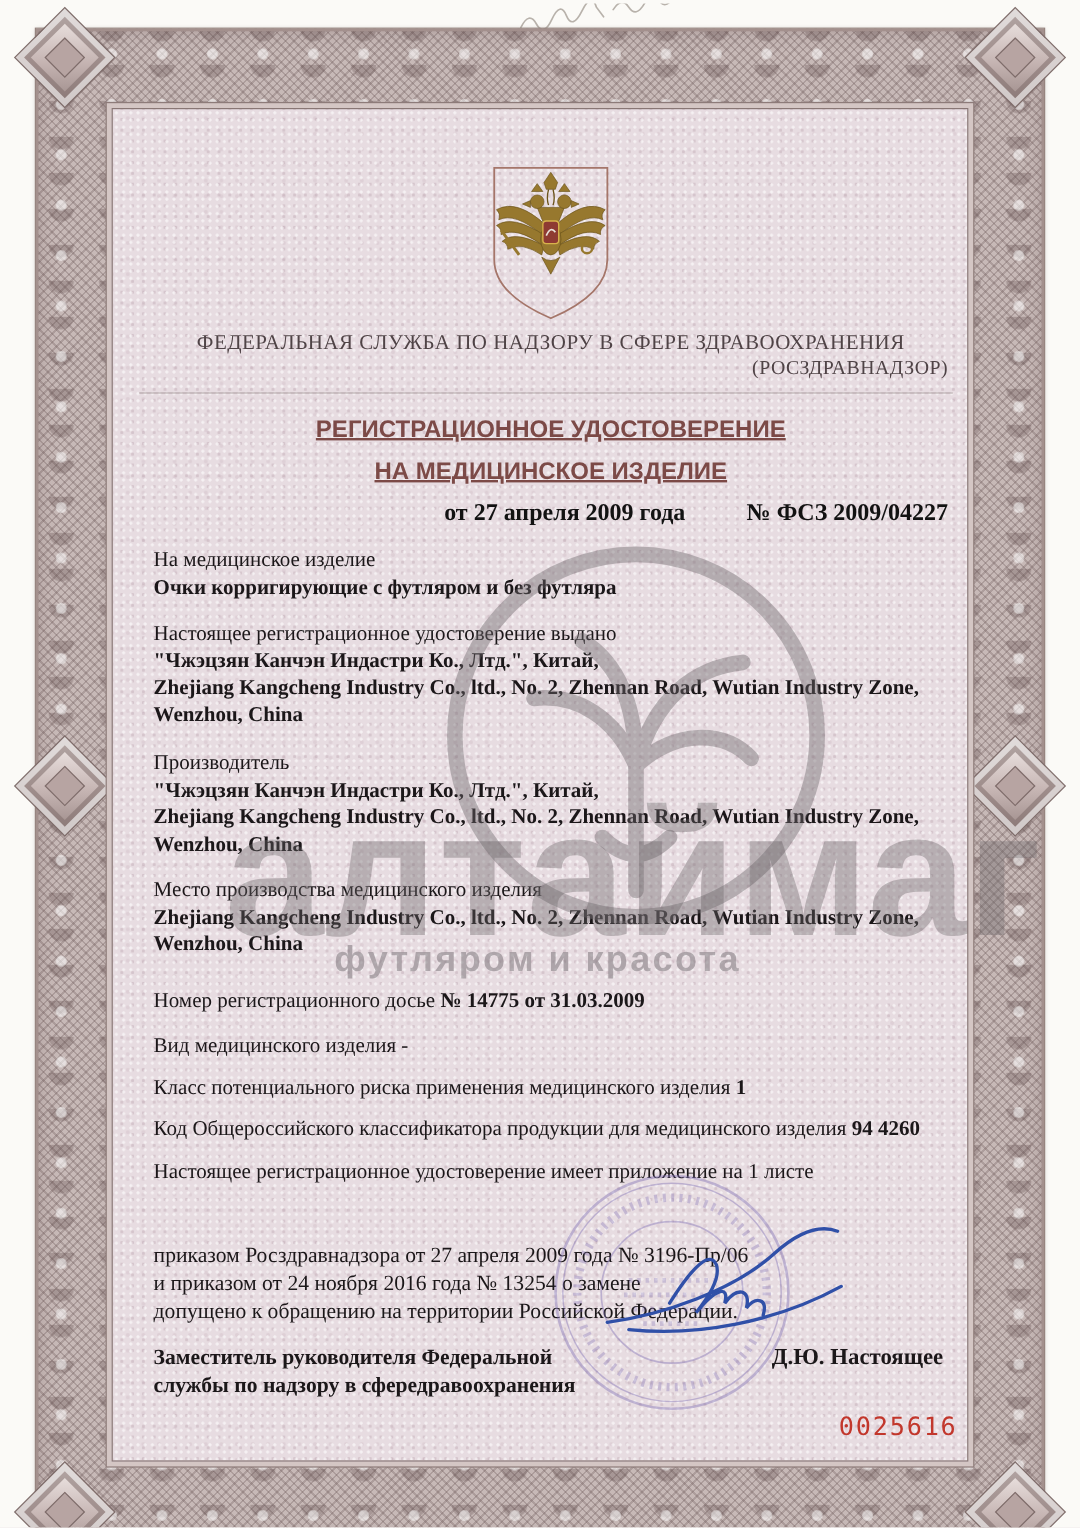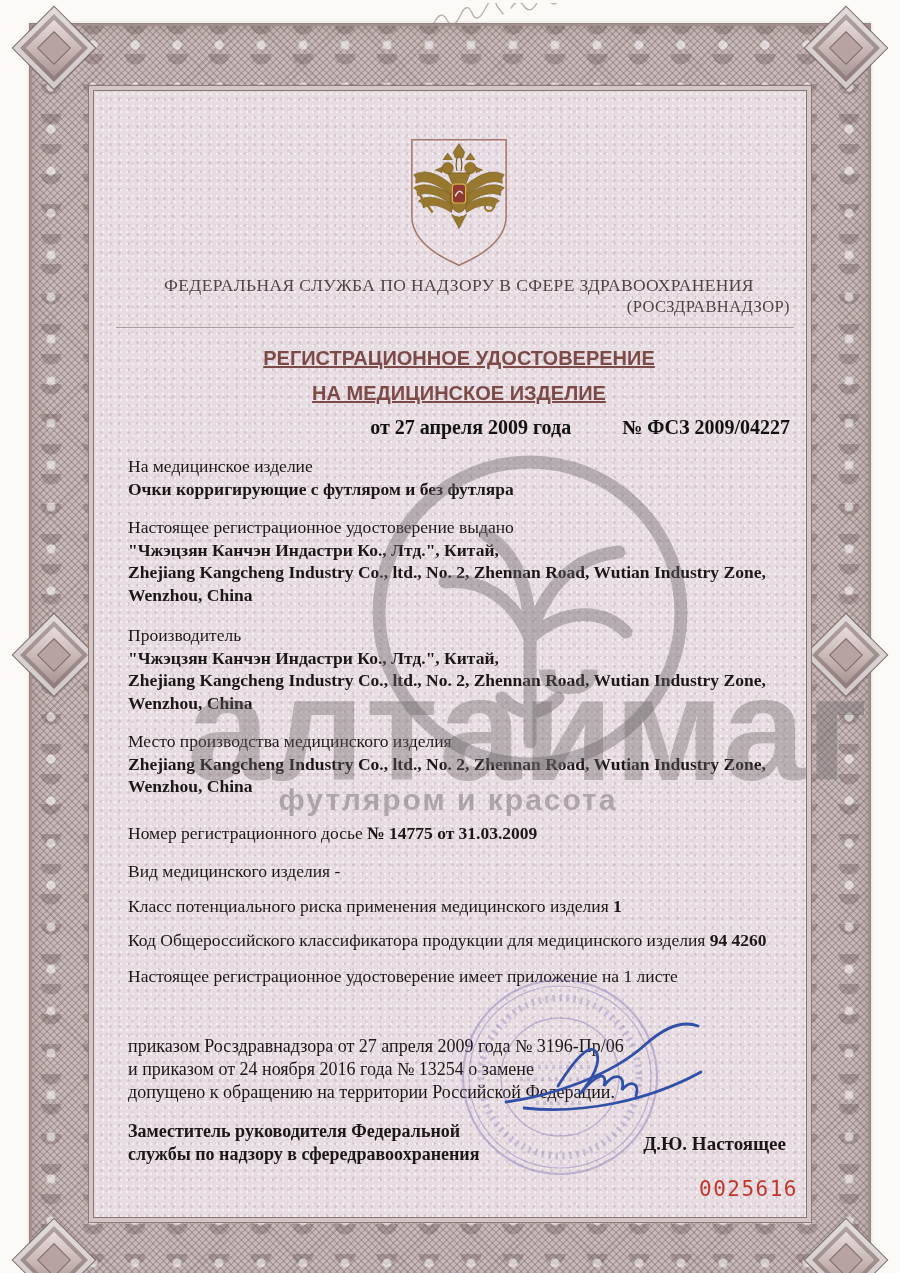--- a/index.html
+++ b/index.html
@@ -46,21 +46,21 @@
   .title{margin-top:13px;text-align:center;color:#7c4a47;font-family:"Liberation Sans",sans-serif;
     font-weight:bold;font-size:20px;line-height:35px;text-decoration:underline;}
   .title-meta{text-align:right;font-weight:bold;font-size:20px;margin-top:5px;color:#121212;}
   .title-meta .num{margin-left:46px;}
 
   .sec{font-size:17.5px;line-height:22.5px;}
   .b{font-weight:bold;}
   .mt16{margin-top:16px}.mt18{margin-top:18px}.mt24{margin-top:24px}
   .mt12{margin-top:12px}.mt13{margin-top:13px}.mt48{margin-top:48px}
 
-  .sign-row{display:flex;align-items:center;margin-top:16px;font-size:18px;line-height:23px;gap:48px;}
+  .sign-row{display:flex;align-items:flex-start;margin-top:16px;font-size:18px;line-height:23px;gap:48px;}
   .sign-name{margin-left:auto;margin-right:4px;font-size:19px;font-weight:bold;}
   .serial{position:absolute;right:8px;bottom:16px;font-family:"DejaVu Sans Mono",monospace;
     font-size:21px;letter-spacing:1.5px;color:#c2372c;}
 
   
   .overlay{position:absolute;pointer-events:none;}
   .wm-logo{left:363px;top:446px;width:334px;height:334px;opacity:.42;}
   .wm-brand{left:528px;top:655px;transform:translateX(-50%);font-family:"Liberation Sans",sans-serif;
     font-weight:bold;font-size:148px;line-height:1;letter-spacing:1px;color:rgba(104,99,103,.38);white-space:nowrap;}
   .wm-tagline{left:448px;top:783px;transform:translateX(-50%);font-family:"Liberation Sans",sans-serif;

